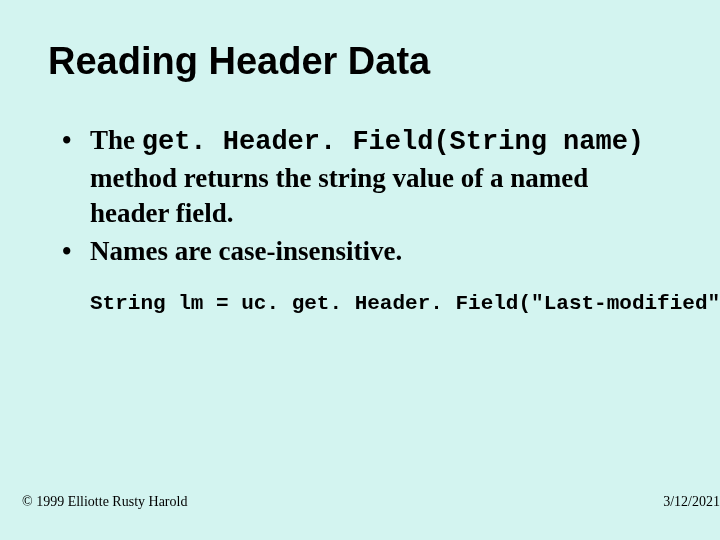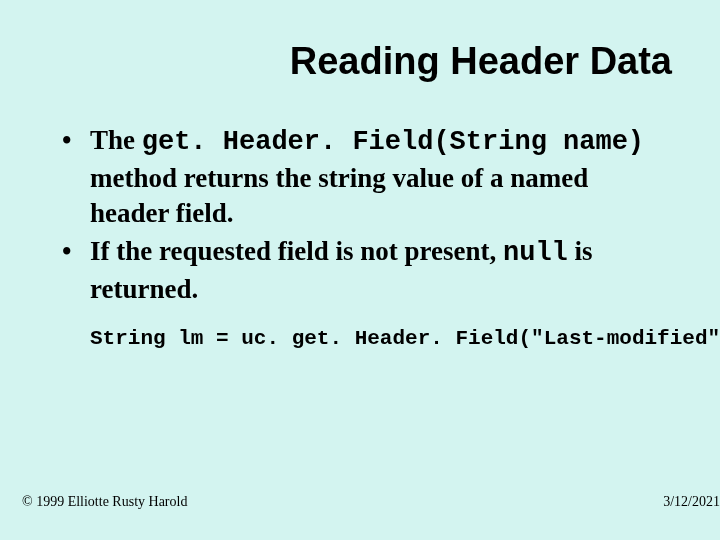--- a/index.html
+++ b/index.html
@@ -19,21 +19,21 @@
     box-sizing: border-box;
     width: 720px;
     height: 540px;
     padding: 40px 48px 0 48px;
     position: relative;
   }
   h1.title {
     font-family: Arial, Helvetica, sans-serif;
     font-weight: bold;
     font-size: 38px;
-    text-align: right;
+    text-align: left;
     margin: 0 0 40px 0;
   }
   ul.bullets {
     list-style: none;
     padding: 0 0 0 8px;
     margin: 0 0 20px 0;
   }
   ul.bullets > li {
     position: relative;
     padding-left: 34px;
@@ -88,21 +88,21 @@
 
 <div class="slide">
 
   <h1 class="title">Reading Header Data</h1>
 
   <ul class="bullets">
     <li>
       <span>The </span><span class="mono">get. Header. Field(String name)</span><span> method returns the string value of a named header field.</span>
     </li>
     <li>
-      <span>If the requested field is not present, </span><span class="mono">null</span><span> is returned.</span>
+      <span>Names are case-insensitive.</span><span class="mono"></span><span></span>
     </li>
   </ul>
 
   <div class="code-line">String lm = uc. get. Header. Field("Last-modified");</div>
 
   <div class="footer">
     <span class="copyright">© 1999 Elliotte Rusty Harold</span>
     <span class="date">3/12/2021</span>
   </div>
 

